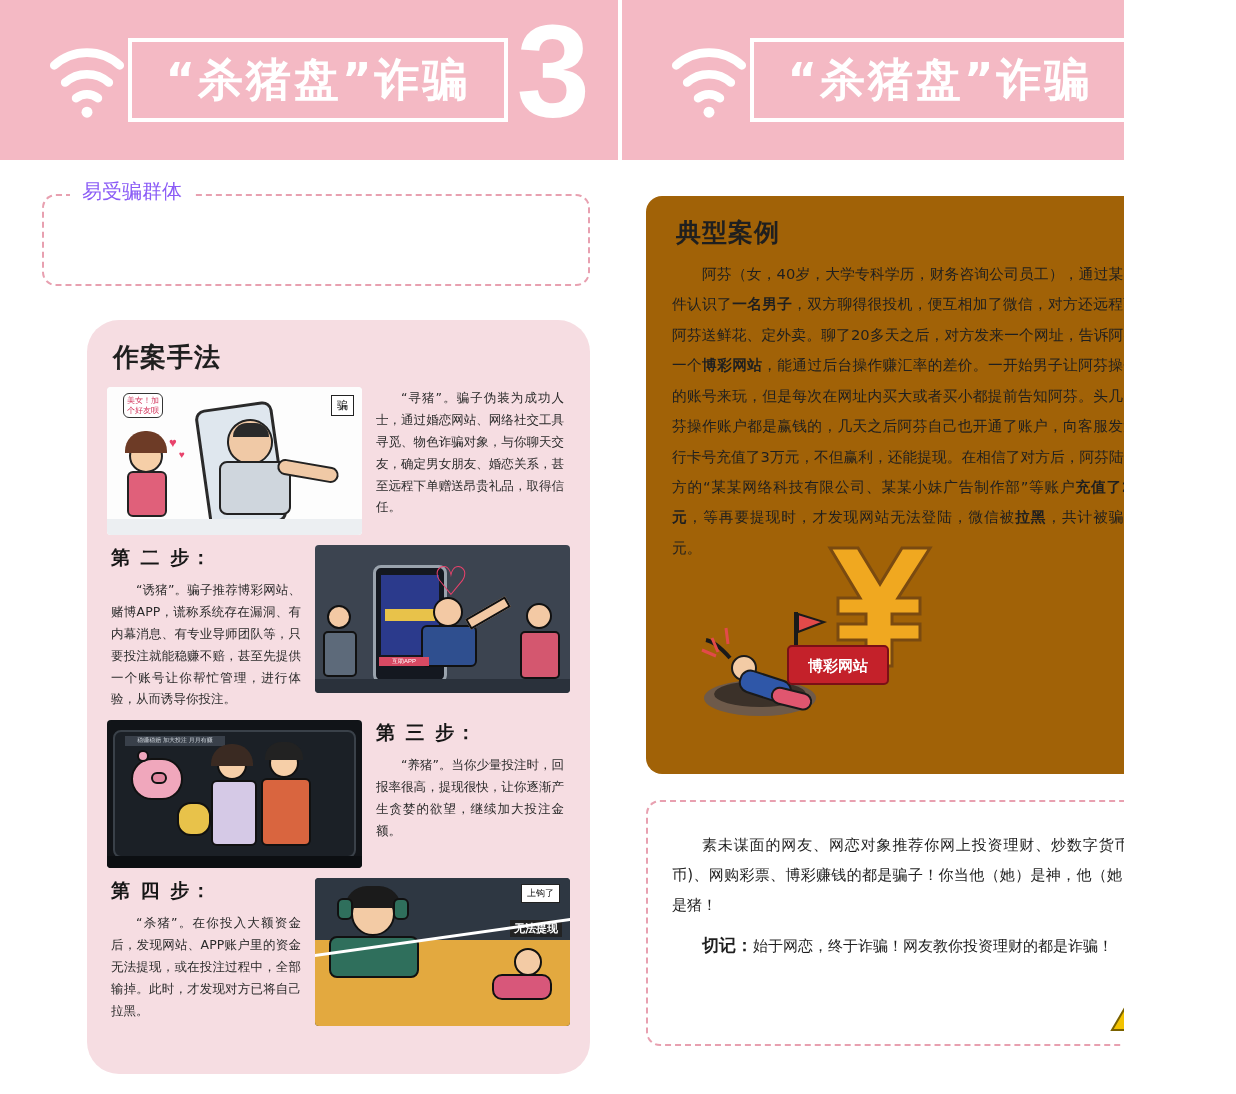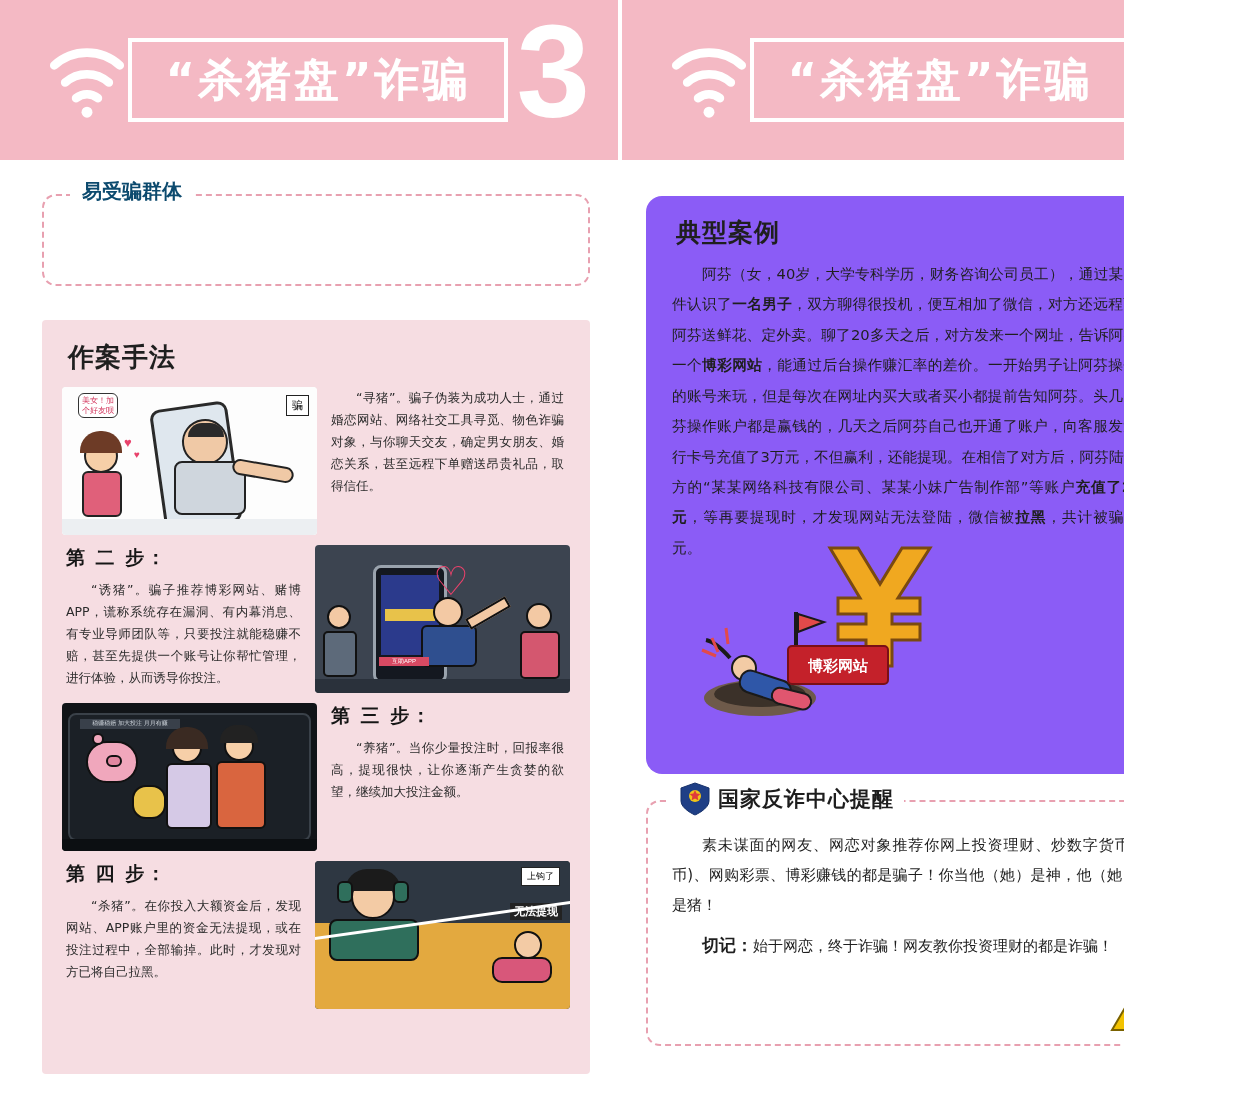--- a/index.html
+++ b/index.html
@@ -87,22 +87,22 @@
     border-radius: 14px;
     position: relative;
   }
   .card-heading {
     position: absolute;
     top: -18px;
     left: 26px;
     background: #ffffff;
     padding: 0 12px;
     font-size: 20px;
-    font-weight: bold;
-    color: #0c4a6e;
+    font-weight: normal;
+    color: #8b5cf6;
     white-space: nowrap;
     font-family: "DejaVu Sans", "Liberation Sans", sans-serif;
   }
 
   
   .vuln {
     margin-top: 20px;
     height: 92px;
     padding: 30px 18px 0 18px;
   }
@@ -110,23 +110,24 @@
     font-size: 15px;
     color: #2b2b2b;
     font-family: "DejaVu Sans", "Liberation Sans", sans-serif;
     letter-spacing: 0.5px;
   }
 
   
   .method {
     margin-top: 34px;
     background: #f6dde2;
-    border-radius: 4px;
+    border-radius: 32px;
     padding: 16px 20px 33px 20px;
     height: 754px;
+    margin-left: 45px;
   }
   .method-title {
     font-size: 26px;
     font-weight: bold;
     color: #1f1f1f;
     font-family: "DejaVu Sans", "Liberation Sans", sans-serif;
     margin: 4px 0 12px 6px;
     letter-spacing: 1px;
   }
   .step-row {
@@ -161,21 +162,21 @@
     line-height: 1.75;
     color: #2b2b2b;
     font-family: "DejaVu Sans", "Liberation Sans", sans-serif;
     text-align: justify;
     text-indent: 25px;
   }
 
   
   .case {
     margin-top: 22px;
-    background: #8b5cf6;
+    background: #a16207;
     border-radius: 16px;
     padding: 18px 26px 18px 26px;
     height: 578px;
     position: relative;
   }
   .case-title {
     font-size: 25px;
     font-weight: bold;
     color: #1f1f1f;
     font-family: "DejaVu Sans", "Liberation Sans", sans-serif;
@@ -461,28 +462,20 @@
 
             <rect x="106" y="128" width="100" height="38" rx="4" fill="#c4212a" stroke="#7a1016" stroke-width="2"></rect>
             <text x="156" y="153" font-family="DejaVu Sans, sans-serif" font-size="15" fill="#ffffff" text-anchor="middle" font-weight="bold">博彩网站</text>
 
             <path d="M30 120 l6 14 M20 132 l14 6 M44 110 l2 16" stroke="#e24a4a" stroke-width="3"></path>
           </svg>
         </div>
       </div>
 
       <div class="dashed-card reminder">
-        <div class="reminder-heading-wrap">
-          <svg class="badge-icon" viewBox="0 0 30 34">
-            <path d="M15 1 L29 6 V19 C29 27 15 33 15 33 C15 33 1 27 1 19 V6 Z" fill="#1f3f86" stroke="#15306a" stroke-width="1"></path>
-            <circle cx="15" cy="14" r="6" fill="#f0c419"></circle>
-            <path d="M15 8 l1.6 3.4 3.7 .5 -2.7 2.6 .7 3.7 -3.3 -1.8 -3.3 1.8 .7 -3.7 -2.7 -2.6 3.7 -.5 z" fill="#e03b3b"></path>
-          </svg>
-          <span class="reminder-heading">国家反诈中心提醒</span>
-        </div>
 
         <div class="reminder-body">素未谋面的网友、网恋对象推荐你网上投资理财、炒数字货币(虚拟币)、网购彩票、博彩赚钱的都是骗子！你当他（她）是神，他（她）当你是猪！</div>
         <div class="reminder-body reminder-note">
           <span class="note-key">切记：</span><span>始于网恋，终于诈骗！网友教你投资理财的都是诈骗！</span>
         </div>
 
         <svg class="warn-icon" viewBox="0 0 66 60">
           <path d="M33 3 L64 56 H2 Z" fill="#f2c200" stroke="#7a6200" stroke-width="2"></path>
           <rect x="29.5" y="20" width="7" height="21" rx="3" fill="#1a1a1a"></rect>
           <circle cx="33" cy="47" r="4" fill="#1a1a1a"></circle>

